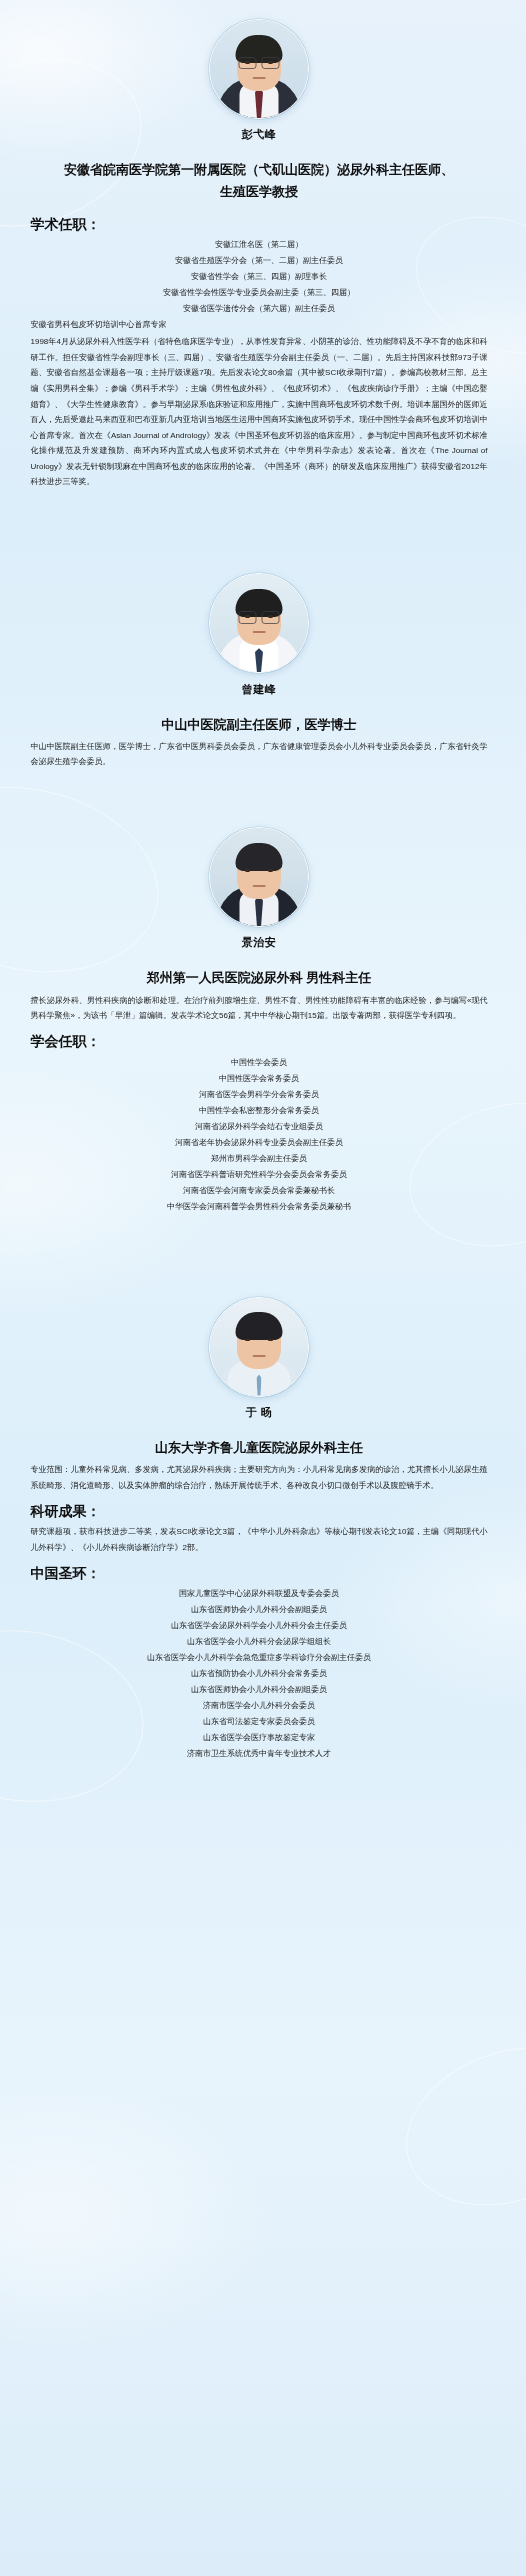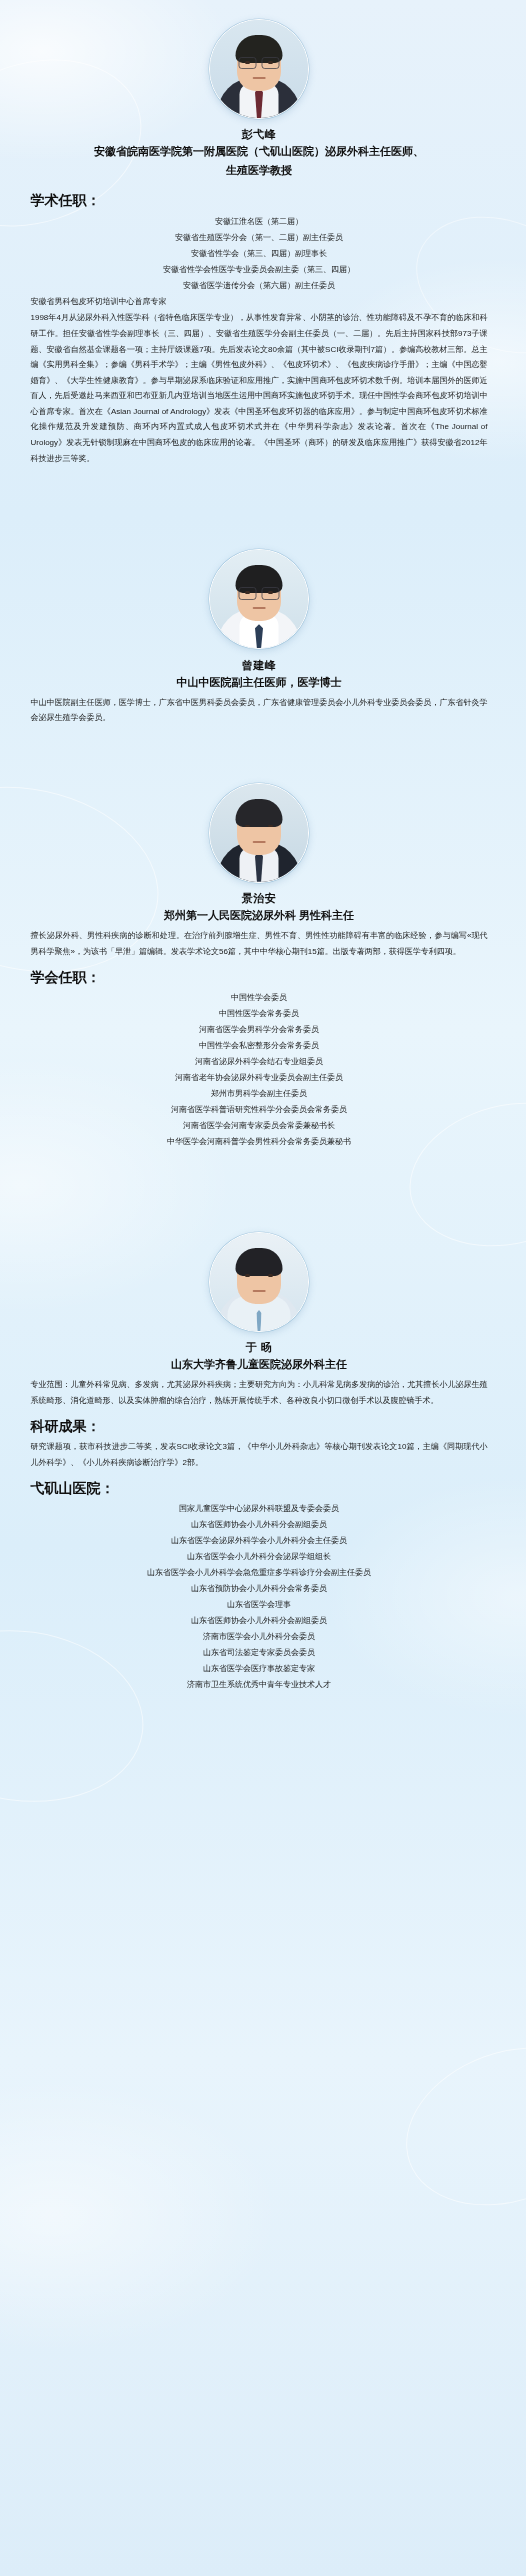--- a/index.html
+++ b/index.html
@@ -173,23 +173,23 @@
   .name {
     text-align: center;
     font-size: 11px;
     font-weight: bold;
     margin-top: 8.4px;
     letter-spacing: 0.5px;
     color: #111;
   }
   .title-lines {
     text-align: center;
-    font-size: 11px;
+    font-size: 13px;
     line-height: 1.7;
-    margin-top: 0;
+    margin-top: 17px;
     padding: 0 47px;
     font-weight: bold;
     color: #111;
   }
 
   .section {
     padding: 0 30.5px;
   }
   .section h3 {
     font-size: 14px;
@@ -359,29 +359,28 @@
       <div class="name">于 旸</div>
       <div class="title-lines">
         <div>山东大学齐鲁儿童医院泌尿外科主任</div>
       </div>
     </div>
 
     <div class="section">
       <p class="para">专业范围：儿童外科常见病、多发病，尤其泌尿外科疾病；主要研究方向为：小儿科常见病多发病的诊治，尤其擅长小儿泌尿生殖系统畸形、消化道畸形、以及实体肿瘤的综合治疗，熟练开展传统手术、各种改良小切口微创手术以及腹腔镜手术。</p>
       <h3>科研成果：</h3>
       <p class="para">研究课题项，获市科技进步二等奖，发表SCI收录论文3篇，《中华小儿外科杂志》等核心期刊发表论文10篇，主编《同期现代小儿外科学》、《小儿外科疾病诊断治疗学》2部。</p>
-      <h3>弋矶山医院：</h3>
+      <h3>中国圣环：</h3>
       <div class="list">
         <div>国家儿童医学中心泌尿外科联盟及专委会委员</div>
         <div>山东省医师协会小儿外科分会副组委员</div>
         <div>山东省医学会泌尿外科学会小儿外科分会主任委员</div>
         <div>山东省医学会小儿外科分会泌尿学组组长</div>
         <div>山东省医学会小儿外科学会急危重症多学科诊疗分会副主任委员</div>
         <div>山东省预防协会小儿外科分会常务委员</div>
-        <div>山东省医学会理事</div>
         <div>山东省医师协会小儿外科分会副组委员</div>
         <div>济南市医学会小儿外科分会委员</div>
         <div>山东省司法鉴定专家委员会委员</div>
         <div>山东省医学会医疗事故鉴定专家</div>
         <div>济南市卫生系统优秀中青年专业技术人才</div>
       </div>
     </div>
 
   </div>
 </div>

